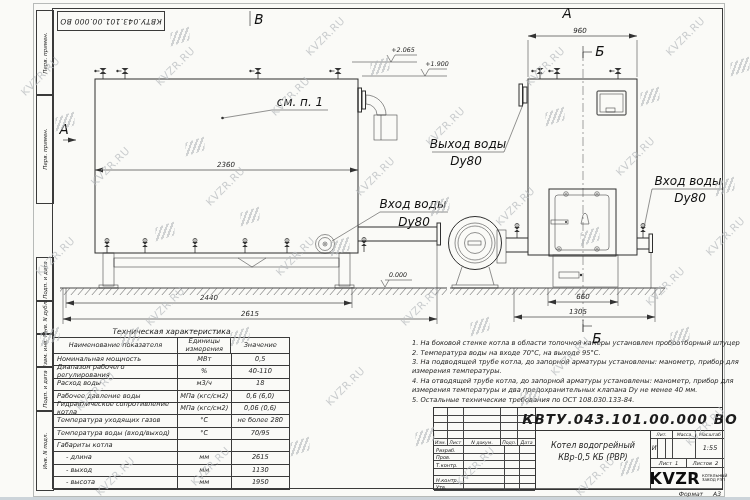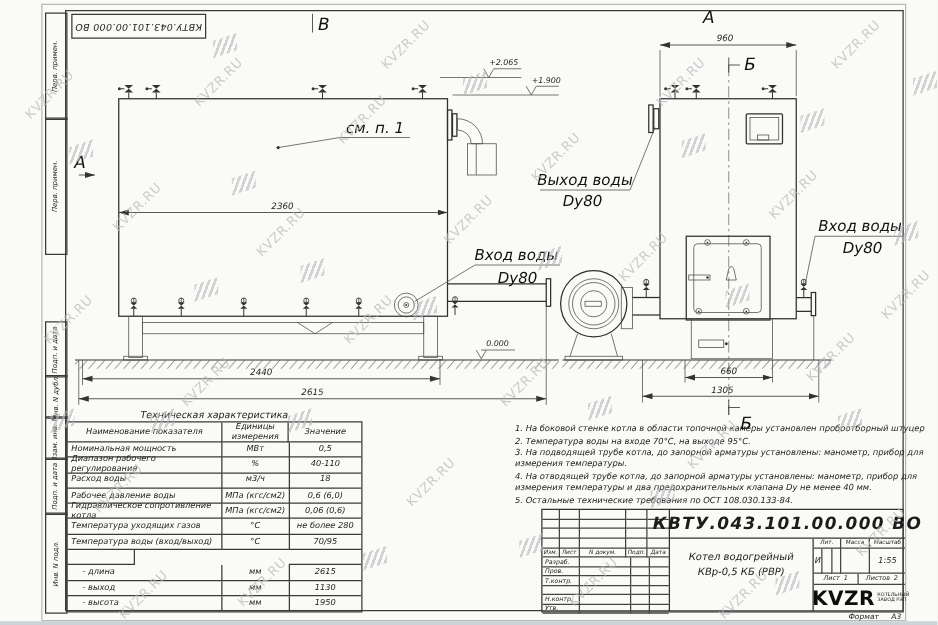--- a/index.html
+++ b/index.html
@@ -374,20 +374,21 @@
           <div class="tcell c-name">Температура уходящих газов</div>
           <div class="tcell c-unit">°С</div>
           <div class="tcell c-val">не более 280</div>
         </div>
       <div class="trow drow">
           <div class="tcell c-name">Температура воды (вход/выход)</div>
           <div class="tcell c-unit">°С</div>
           <div class="tcell c-val">70/95</div>
         </div>
       <div class="trow drow">
+          <div class="tcell c-name">Габариты котла</div>
           <div class="tcell c-unit"></div>
           <div class="tcell c-val"></div>
         </div>
       <div class="trow drow">
           <div class="tcell c-name indent">- длина</div>
           <div class="tcell c-unit">мм</div>
           <div class="tcell c-val">2615</div>
         </div>
       <div class="trow drow">
           <div class="tcell c-name indent">- выход</div>

